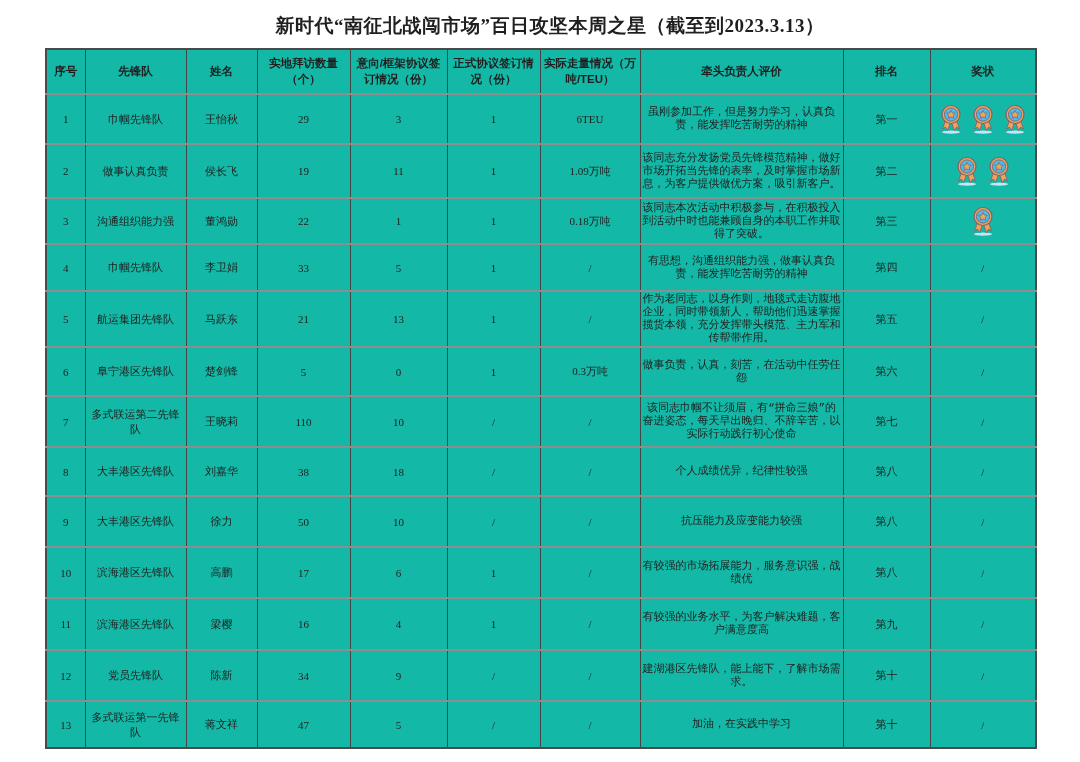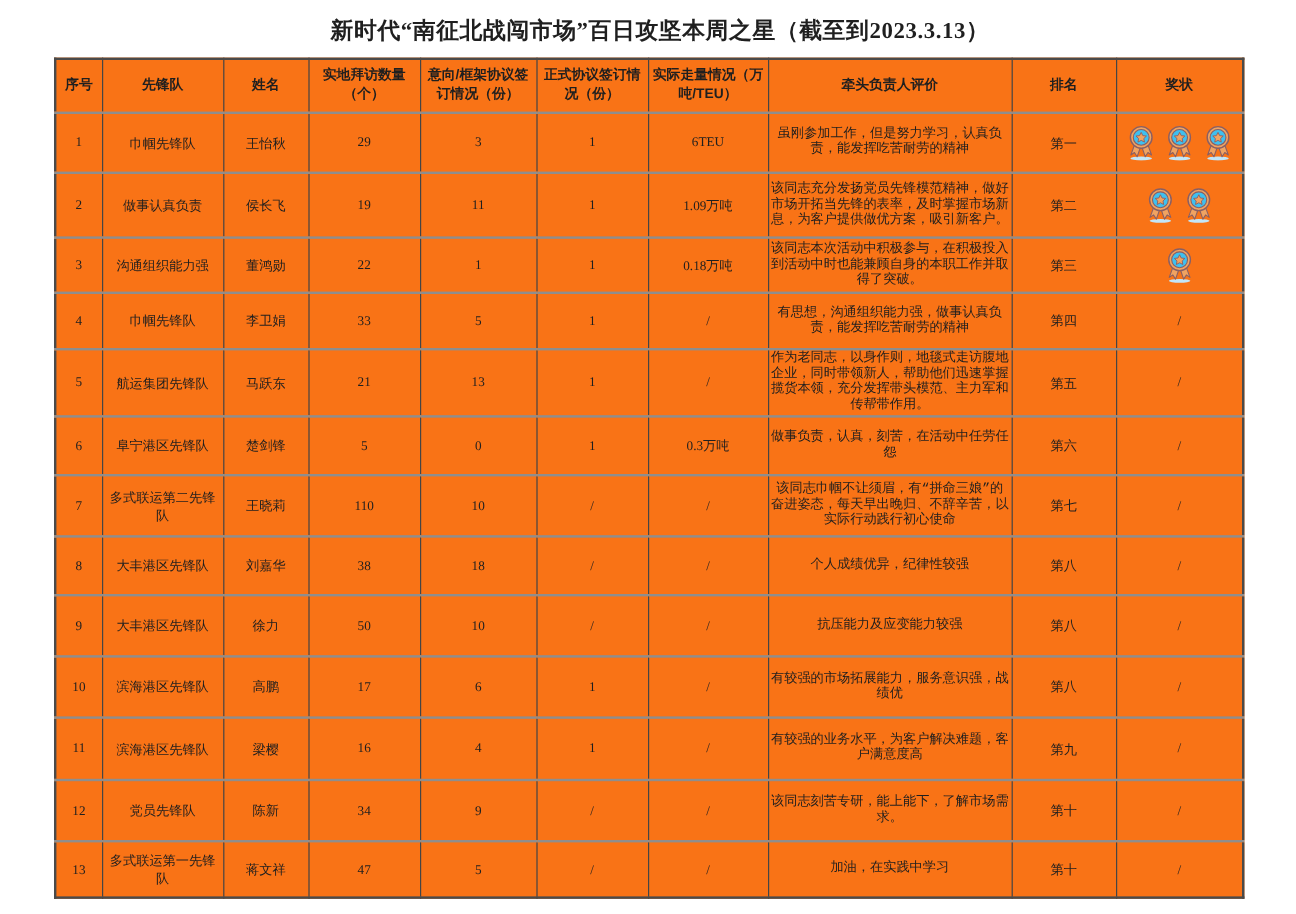--- a/index.html
+++ b/index.html
@@ -6,21 +6,21 @@
   body{
     width:1080px;height:762px;background:#ffffff;overflow:hidden;
     font-family:"Liberation Serif","DejaVu Serif",serif;color:#1f1f1f;
   }
   .title{
     text-align:center;padding-top:13px;font-size:19px;font-weight:bold;
     letter-spacing:.5px;font-family:"Liberation Serif","DejaVu Serif",serif;margin-left:20px;
   }
   table.star{
     border-collapse:collapse;table-layout:fixed;width:990px;
-    margin:9px 0 0 45px;background:#f97316;
+    margin:9px 0 0 45px;background:#14b8a6;
     border:2px solid #4a4a4a;
   }
   table.star th, table.star td{
     border-left:1px solid #454545;
     border-top:2px solid #8e8e8e;
     overflow:hidden;
   }
   table.star thead th{
     border-top:none;
     font-family:"Liberation Sans","DejaVu Sans",sans-serif;
@@ -245,21 +245,21 @@
     <td>/</td>
   </tr>
       <tr style="height: 51px;">
     <td>12</td>
     <td>党员先锋队</td>
     <td>陈新</td>
     <td>34</td>
     <td>9</td>
     <td>/</td>
     <td>/</td>
-    <td class="eval">该同志刻苦专研，能上能下，了解市场需求。</td>
+    <td class="eval">建湖港区先锋队，能上能下，了解市场需求。</td>
     <td class="rank">第十</td>
     <td>/</td>
   </tr>
       <tr style="height: 47px;">
     <td>13</td>
     <td>多式联运第一先锋队</td>
     <td>蒋文祥</td>
     <td>47</td>
     <td>5</td>
     <td>/</td>

